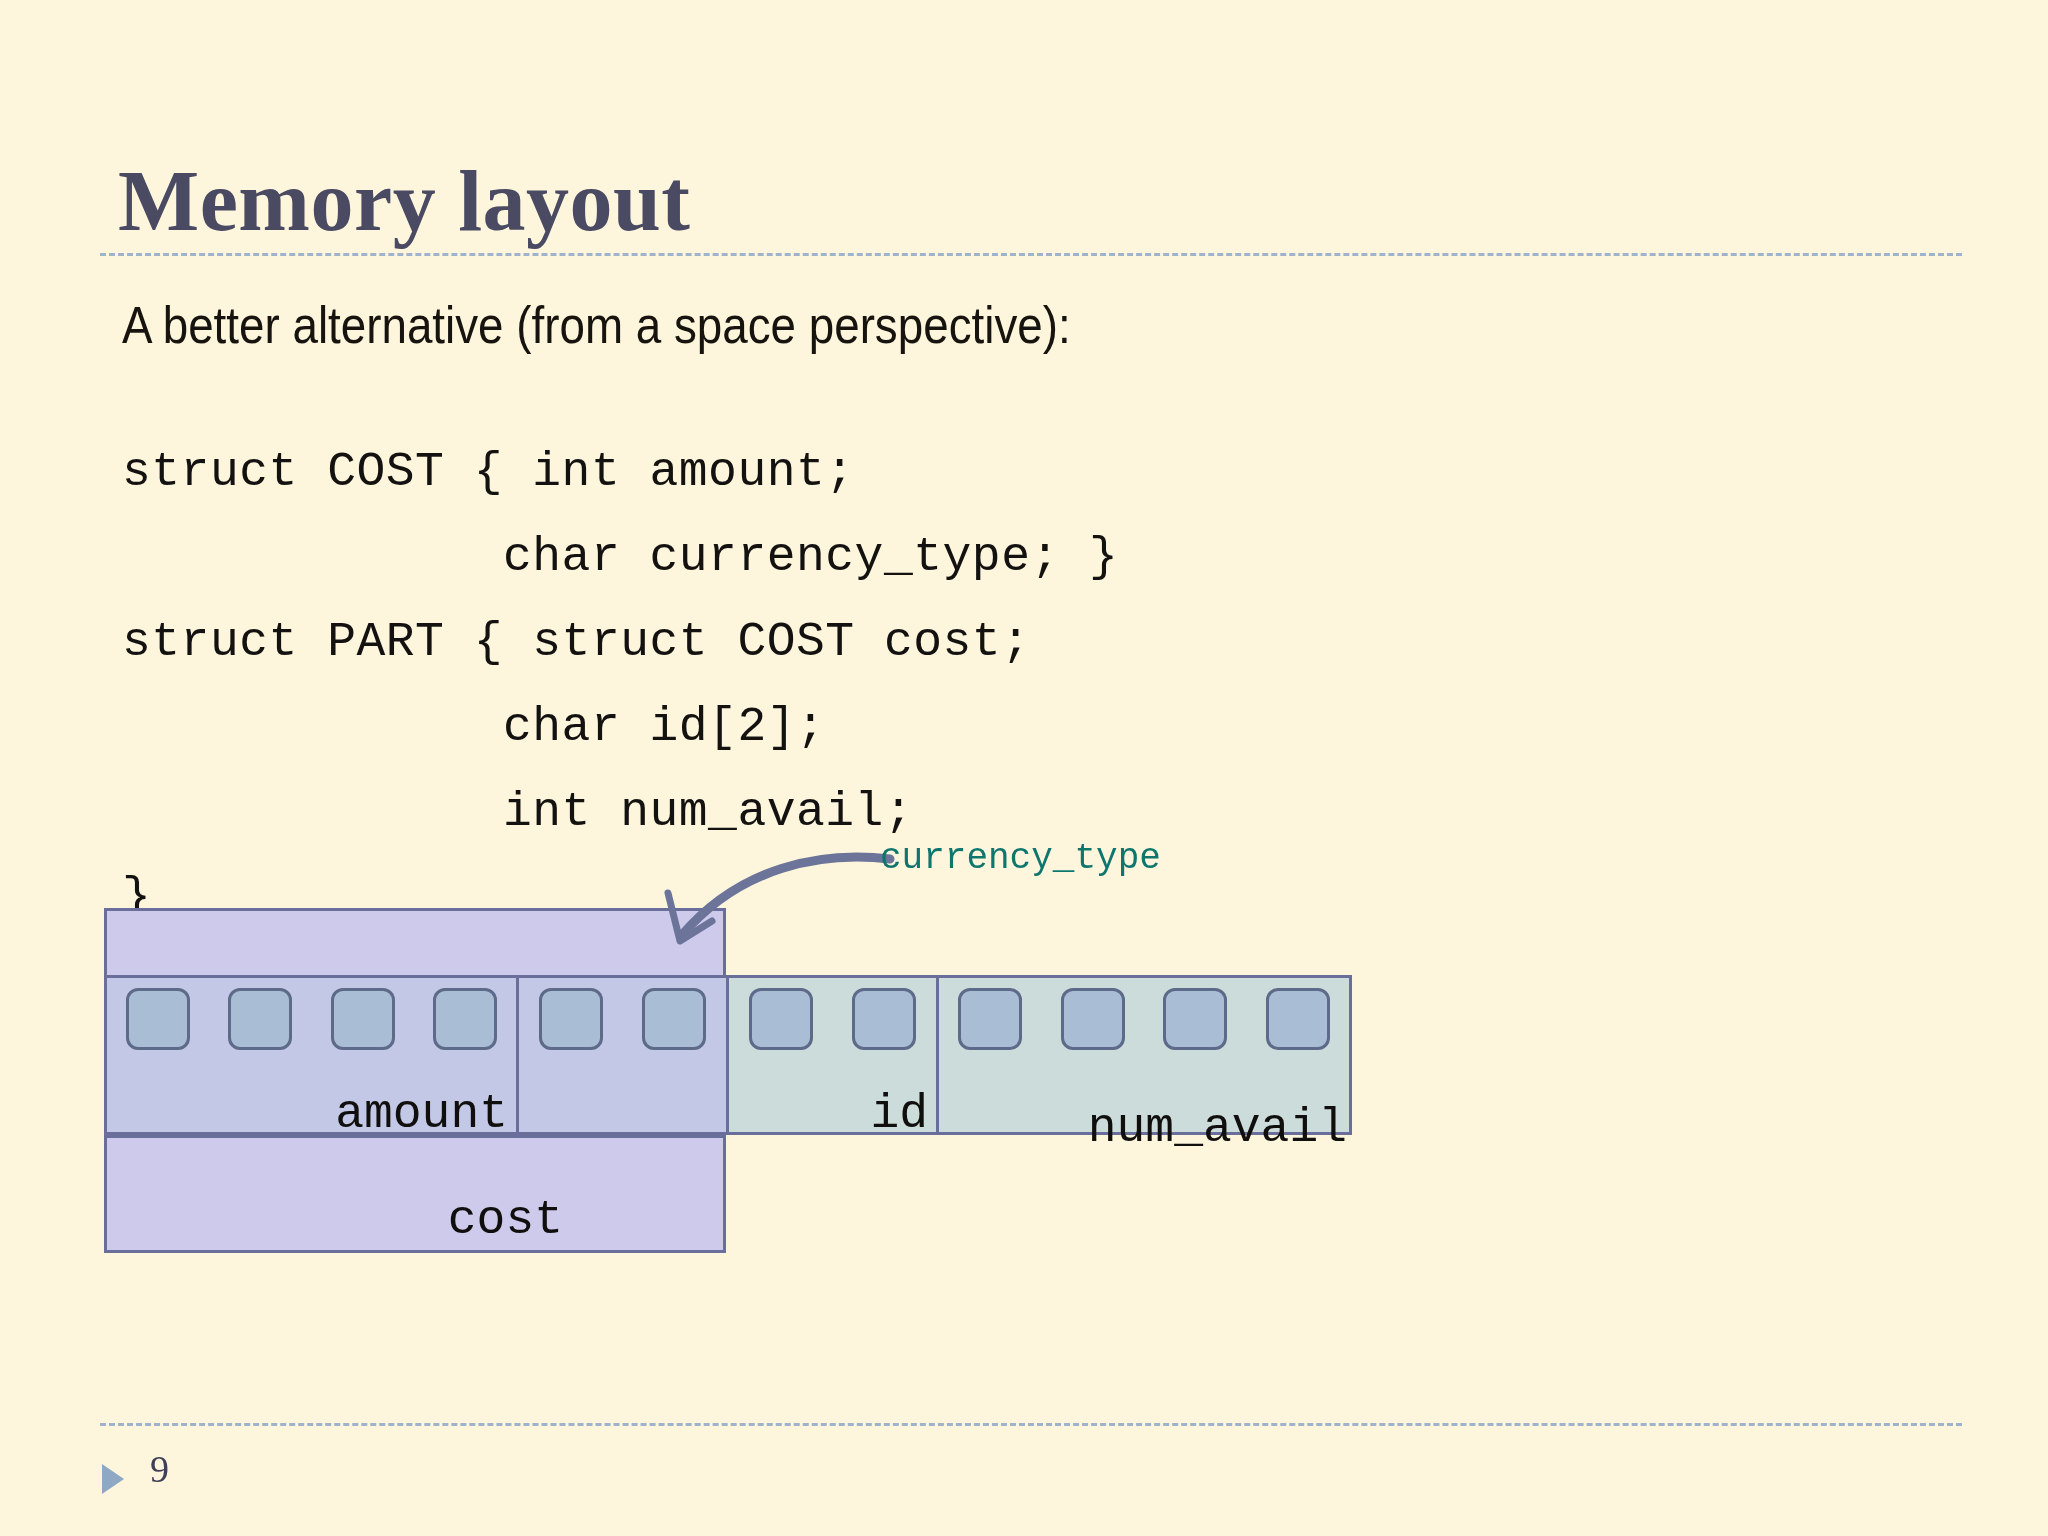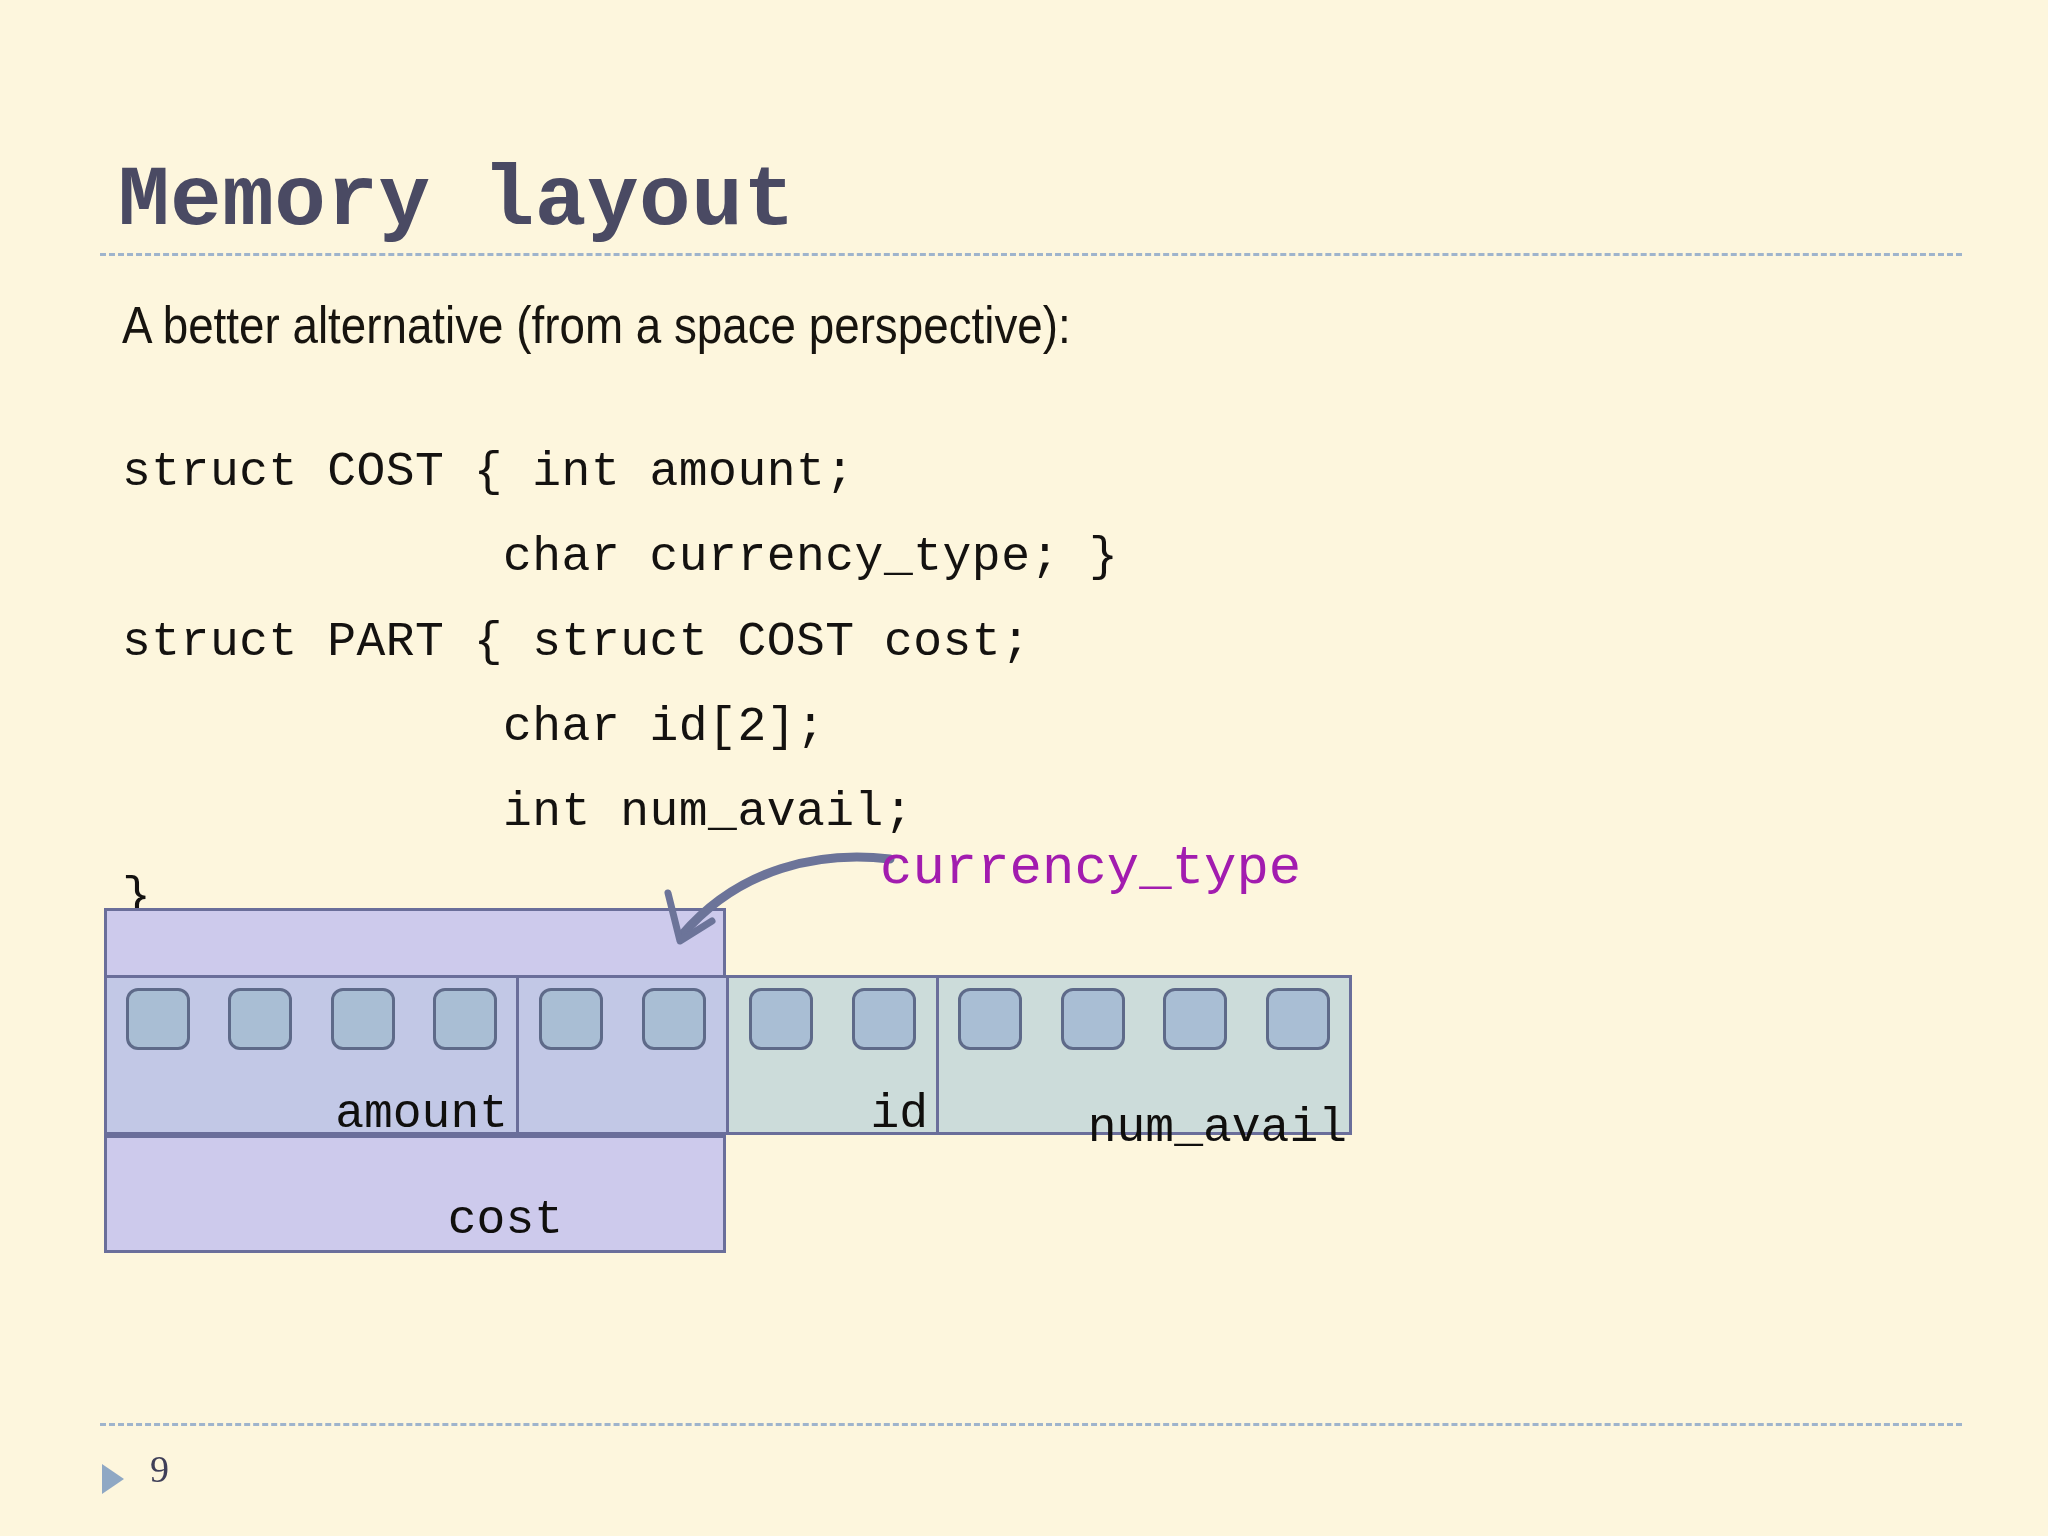--- a/index.html
+++ b/index.html
@@ -19,21 +19,21 @@
     position: absolute;
     inset: 0;
     background: #fdf6dd;
   }
 
   
   #slide-title {
     position: absolute;
     left: 118px;
     top: 132px;
-    font-family: Liberation Mono, monospace;
+    font-family: Liberation Serif, serif;
     font-size: 86px;
     line-height: 1.05;
     color: #4a4a63;
     letter-spacing: 0.5px;
     white-space: nowrap;
     margin-top: 24px;
   }
 
   #title-rule {
     position: absolute;
@@ -160,22 +160,22 @@
     bottom: 6px;
     right: 160px;
   }
 
   
   #currency-callout {
     position: absolute;
     left: 880px;
     top: 838px;
     font-family: "Liberation Mono", monospace;
-    font-size: 54px;
-    color: #a21caf;
+    font-size: 36px;
+    color: #0f766e;
     white-space: nowrap;
   }
   #callout-arrow {
     position: absolute;
     left: 590px;
     top: 845px;
     width: 310px;
     height: 110px;
     overflow: visible;
   }

